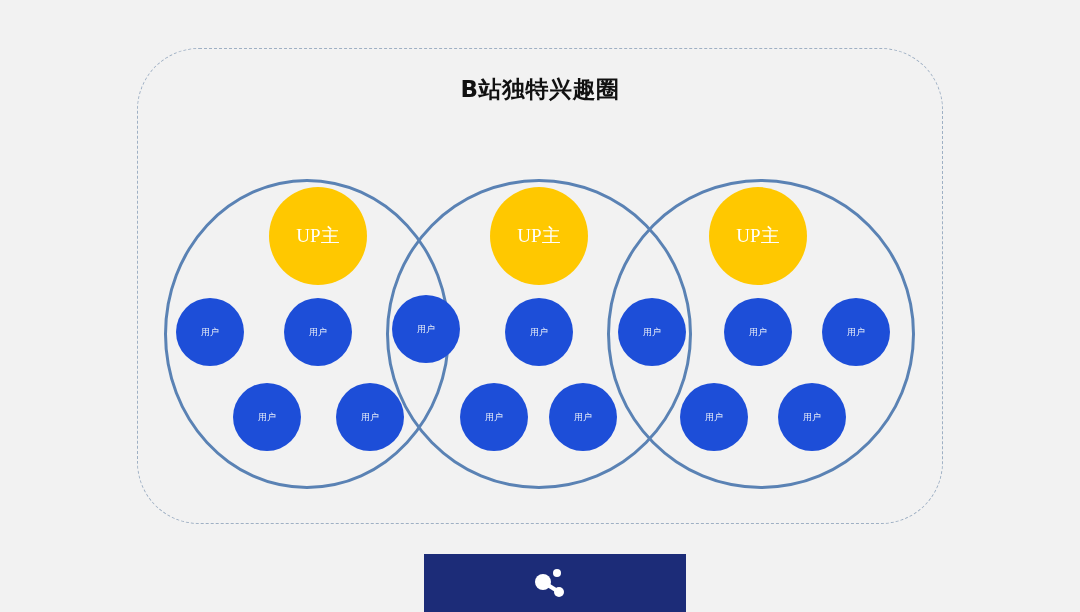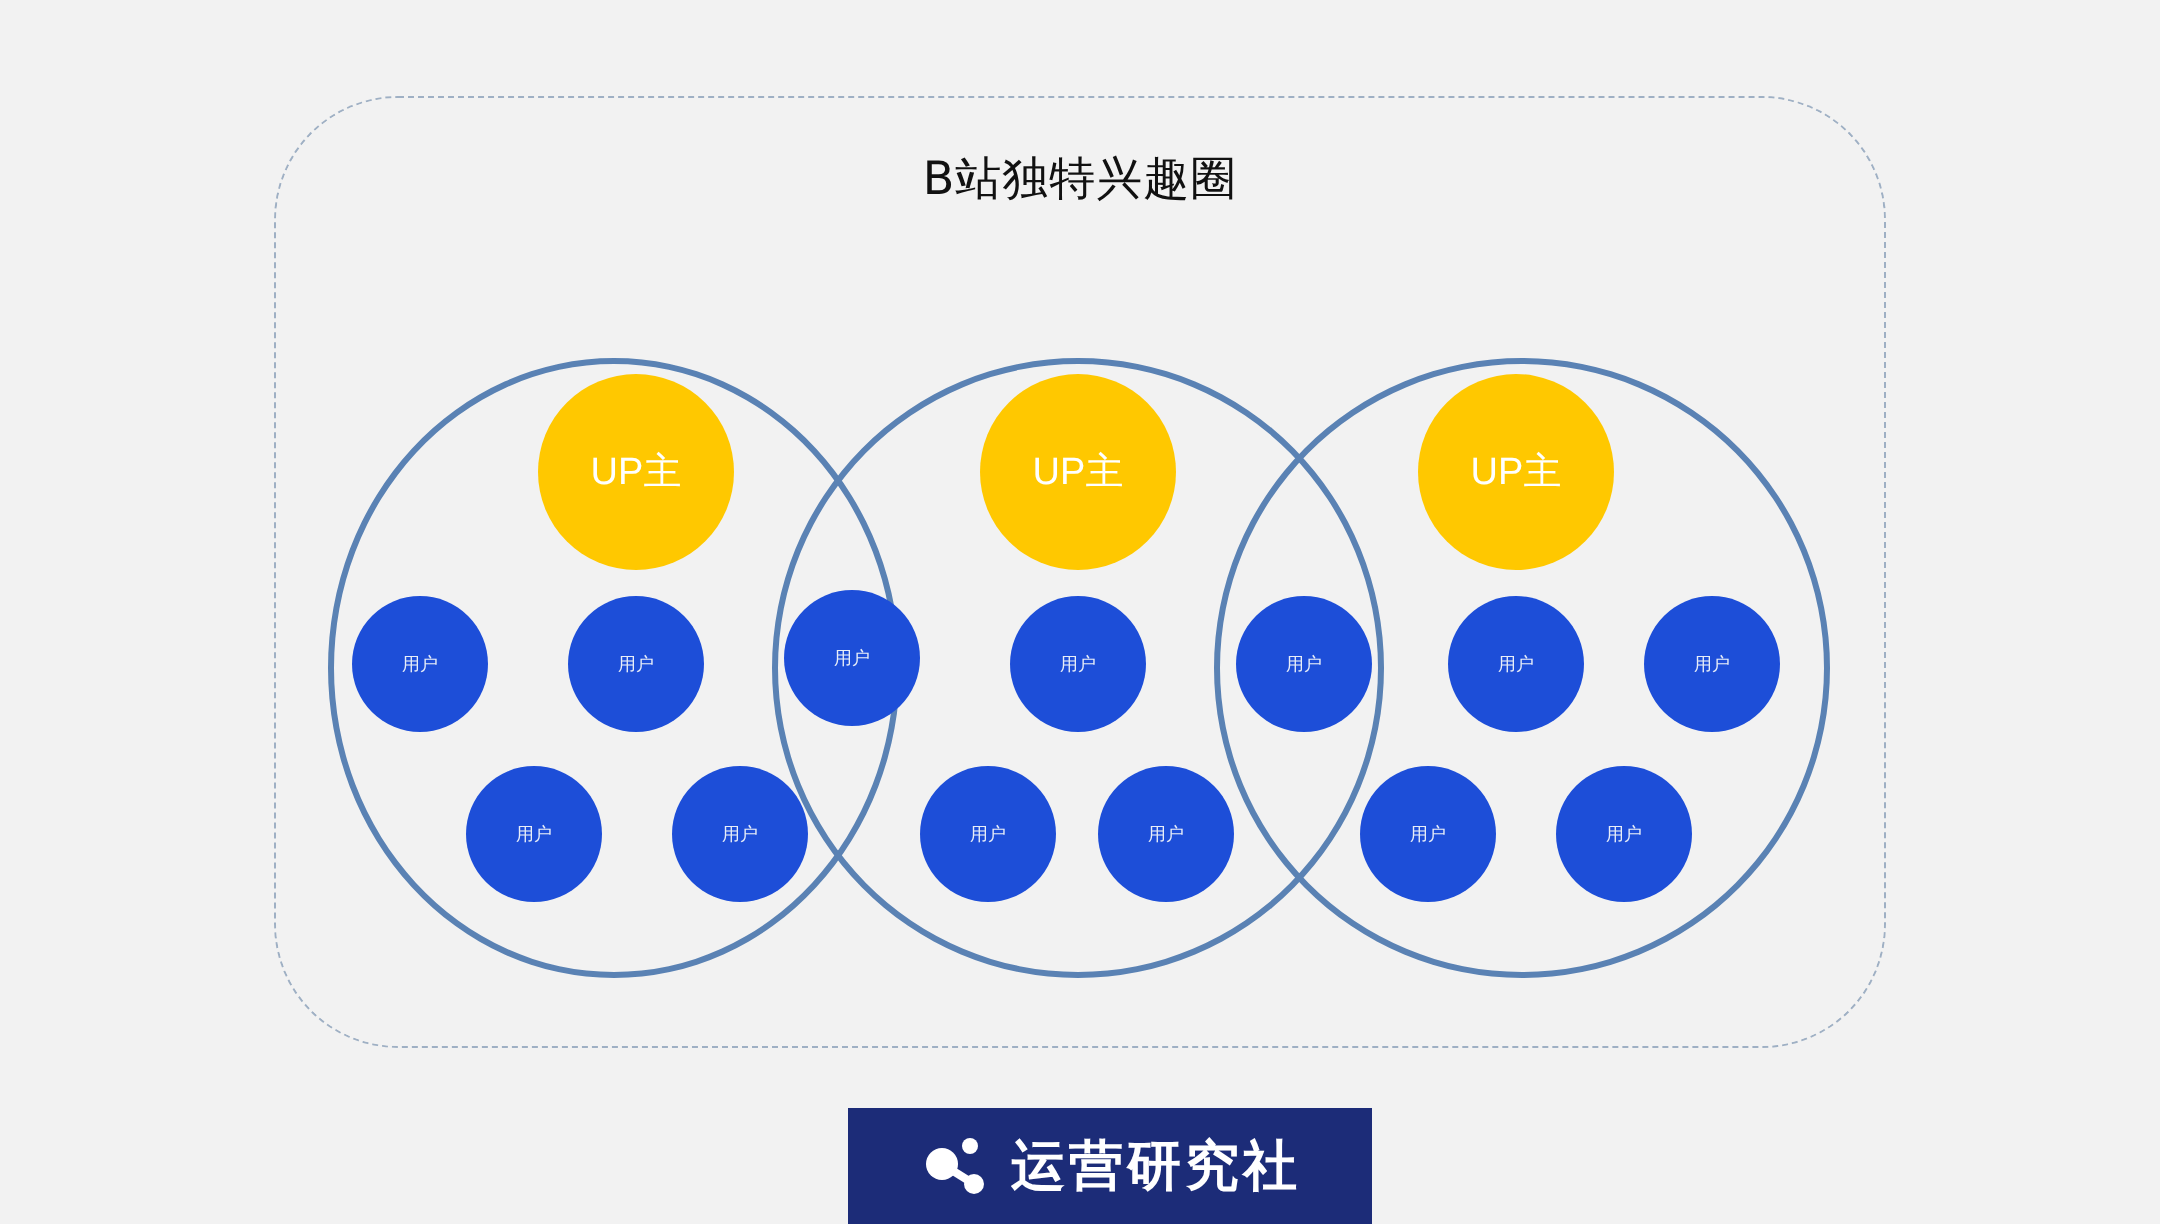--- a/index.html
+++ b/index.html
@@ -1,20 +1,20 @@
 <!DOCTYPE html>
 <html><head>
 <meta charset="utf-8">
 <style>
   html, body { margin:0; padding:0; }
   body { width:1080px; height:612px; background:#f2f2f2; position:relative; overflow:hidden; font-family:"DejaVu Sans", sans-serif; }
   .frame { position:absolute; left:137px; top:48px; width:806px; height:476px; border:1.5px dashed #9fb0c4; border-radius:62px; box-sizing:border-box; }
-  .title { position:absolute; left:0; width:1080px; top:74px; text-align:center; font-weight:normal; font-size:23px; color:#111; letter-spacing:0.5px; }
+  .title { position:absolute; left:0; width:1080px; top:74px; text-align:center; font-weight:bold; font-size:23px; color:#111; letter-spacing:0.5px; }
   .ring { position:absolute; border:3px solid #5a82b4; border-radius:50%; box-sizing:border-box; }
-  .up { position:absolute; width:98px; height:98px; border-radius:50%; background:#ffc800; color:#fff; display:flex; align-items:center; justify-content:center; font-size:19px; font-family:Liberation Sans, sans-serif; }
+  .up { position:absolute; width:98px; height:98px; border-radius:50%; background:#ffc800; color:#fff; display:flex; align-items:center; justify-content:center; font-size:19px; font-family:Liberation Serif, serif; }
   .user { position:absolute; width:68px; height:68px; border-radius:50%; background:#1d4ed8; color:#e8eef8; display:flex; align-items:center; justify-content:center; font-size:9px; }
   .logo { position:absolute; left:424px; top:554px; width:262px; height:58px; background:#1c2c78; display:flex; align-items:center; justify-content:center; color:#fff; font-weight:bold; font-size:27px; letter-spacing:2px; }
   .logo svg { margin-right:10px; }
 </style>
 </head>
 <body>
 
 <div class="frame"></div>
 <div class="title">B站独特兴趣圈</div>
 
@@ -44,14 +44,13 @@
 <div class="user" style="left:680px;top:383px;">用户</div>
 <div class="user" style="left:778px;top:383px;">用户</div>
 
 <div class="logo">
   <svg width="36" height="30" viewBox="0 0 36 30">
     <circle cx="11" cy="14" r="8" fill="#fff"></circle>
     <circle cx="25" cy="5" r="4" fill="#fff"></circle>
     <circle cx="27" cy="24" r="5" fill="#fff"></circle>
     <line x1="11" y1="14" x2="27" y2="24" stroke="#fff" stroke-width="4"></line>
   </svg>
-  <span>运营研究社</span>
 </div>
 
 </body></html>

